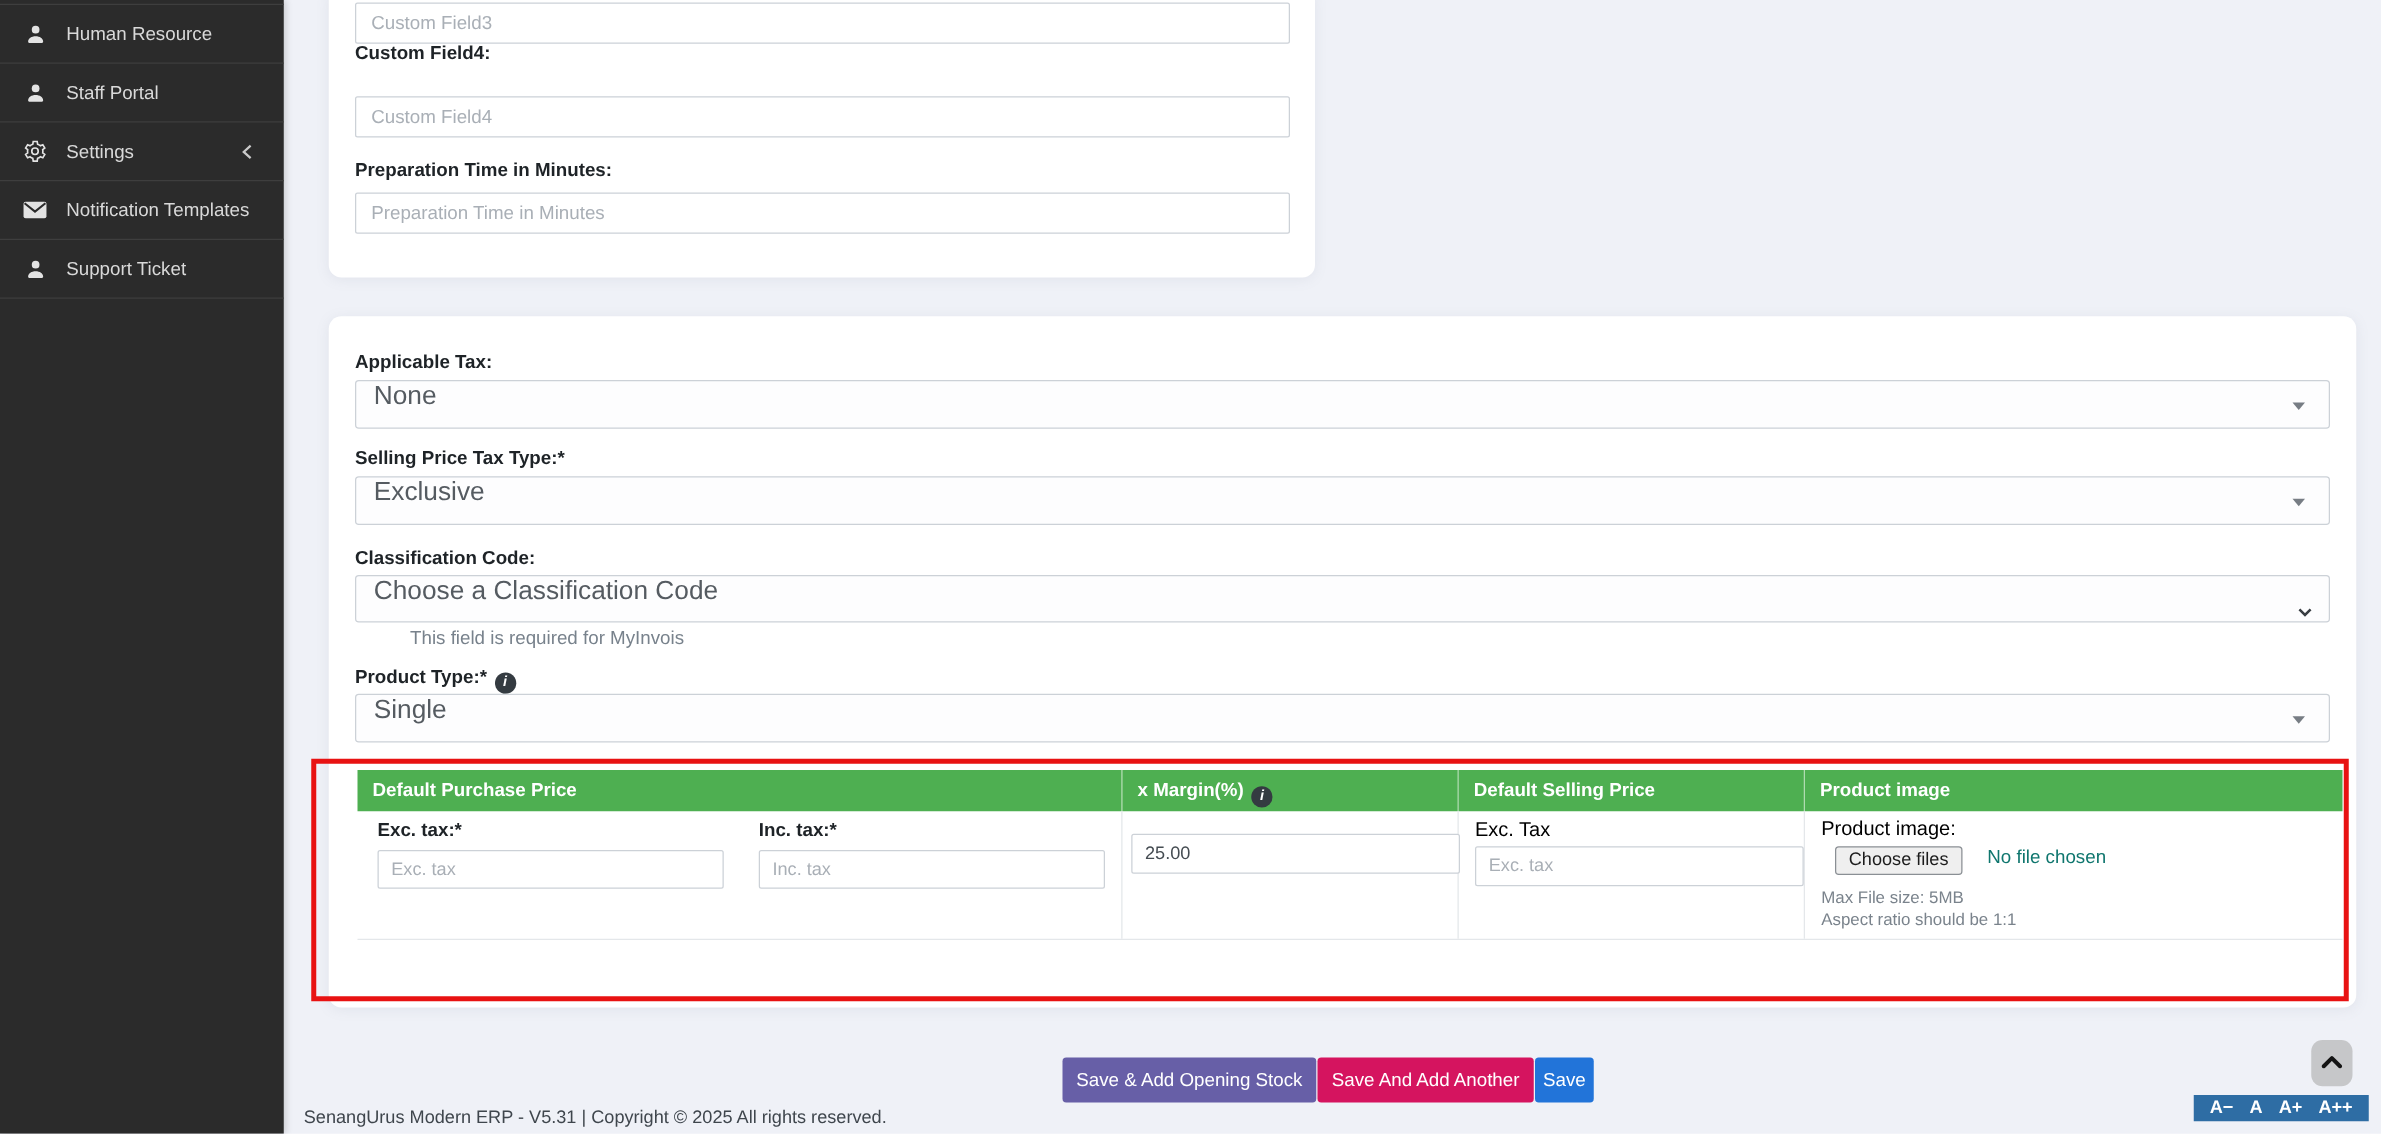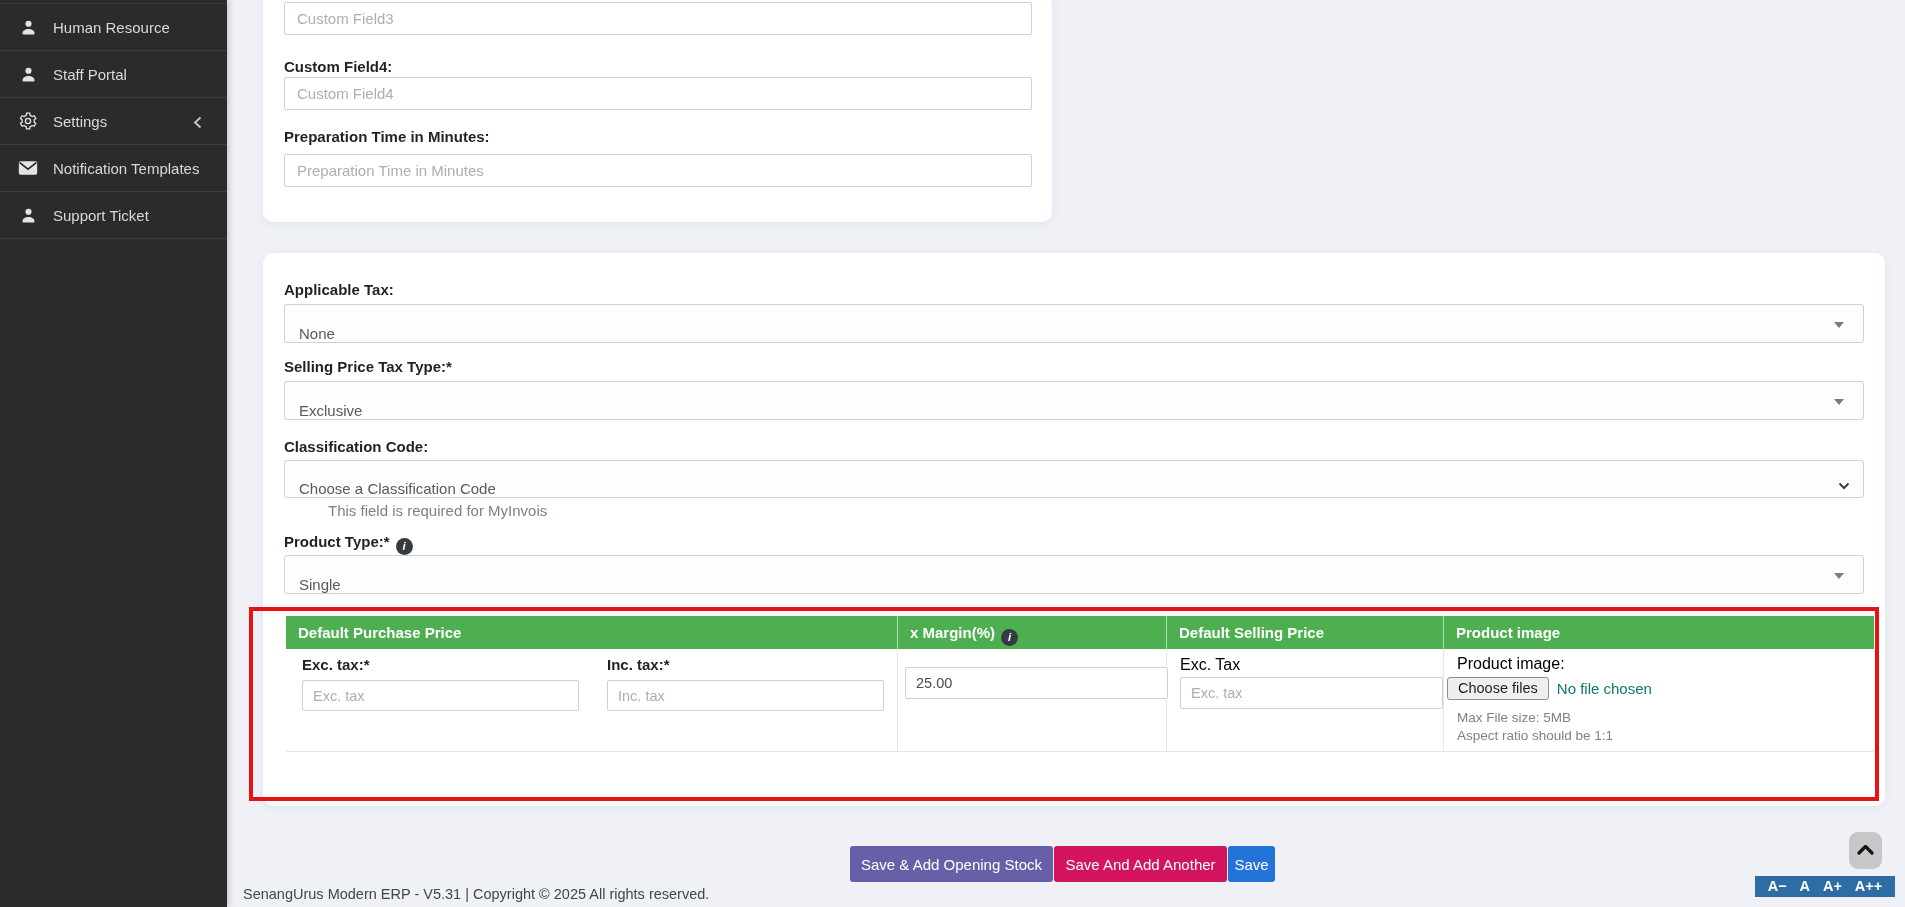--- a/index.html
+++ b/index.html
@@ -56,23 +56,23 @@
     background: #fff;
   }
   .txt::placeholder { color: #a9afb6; }
 
   
   .sel {
     position: absolute; left: 21px;
     width: 1580px; height: 39px;
     border: 1px solid #ccd1d7; border-radius: 3px;
     background: #fdfdfe;
-    display: flex; align-items: flex-end;
+    display: flex; align-items: flex-start;
     padding: 0 14px;
-    font-size: 15px; color: #555b61;
+    font-size: 21px; color: #555b61;
     cursor: pointer;
   }
   .sel .arrow {
     position: absolute; right: 19px; top: 17px;
     width: 0; height: 0;
     border-left: 5px solid transparent;
     border-right: 5px solid transparent;
     border-top: 6px solid #777d84;
   }
   .sel .chev-native { position: absolute; right: 13px; top: 15px; }
@@ -123,21 +123,21 @@
     font-family: "Liberation Sans", sans-serif;
     display: block; background: #fff;
   }
   .cell-input::placeholder { color: #a9afb6; }
 
   .margin-input { position: absolute; left: 7px; top: 18px; width: 263px; height: 32px; margin-top: 0; }
   .c3 .glbl { position: absolute; left: 13px; top: 7px; }
   .c3 .cell-input { position: absolute; left: 13px; top: 28px; width: 263px; height: 32px; margin-top: 0; }
 
   .c4 .glbl { position: absolute; left: 13px; top: 6px; }
-  .file-row { position: absolute; left: 3px; top: 28px; display: flex; align-items: center; }
+  .file-row { position: absolute; left: 24px; top: 28px; display: flex; align-items: flex-start; gap: 12px; }
   .choose-btn {
     font-family: "Liberation Sans", sans-serif;
     font-size: 14.5px; color: #1c1c1c;
     background: #efefef;
     border: 1px solid #8a8f94; border-radius: 3px;
     padding: 2px 10px 3px 10px;
     cursor: pointer;
   }
   .no-file { margin-left: 8px; font-size: 15px; color: #0f766e; }
   .file-note { position: absolute; left: 13px; font-size: 13.5px; color: #7a838c; white-space: nowrap; }
@@ -240,21 +240,21 @@
       <span class="side-label">Support Ticket</span>
     </div>
 
   </div>
 </aside>
 
 <main>
 
   <section class="card card1">
     <input class="txt" style="top: 12px;" placeholder="Custom Field3">
-    <label class="lbl" style="top:68px">Custom Field4:</label>
+    <label class="lbl" style="top:44px">Custom Field4:</label>
     <input class="txt" style="top: 87px;" placeholder="Custom Field4">
     <label class="lbl" style="top:138px">Preparation Time in Minutes:</label>
     <input class="txt" style="top: 164px;" placeholder="Preparation Time in Minutes">
   </section>
 
   <section class="card card2">
 
     <label class="lbl" style="top:28px">Applicable Tax:</label>
     <div class="sel" style="top:51px">
       <span>None</span>

